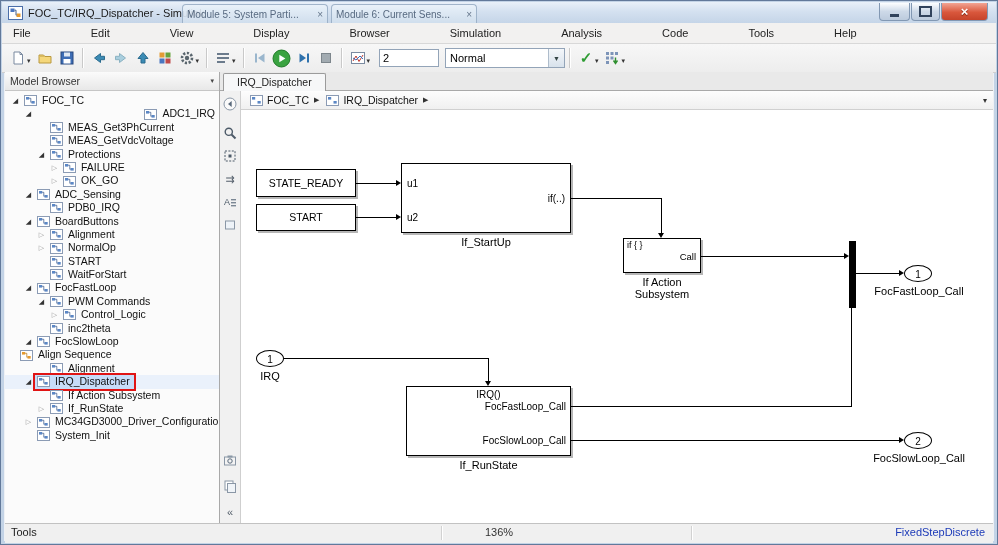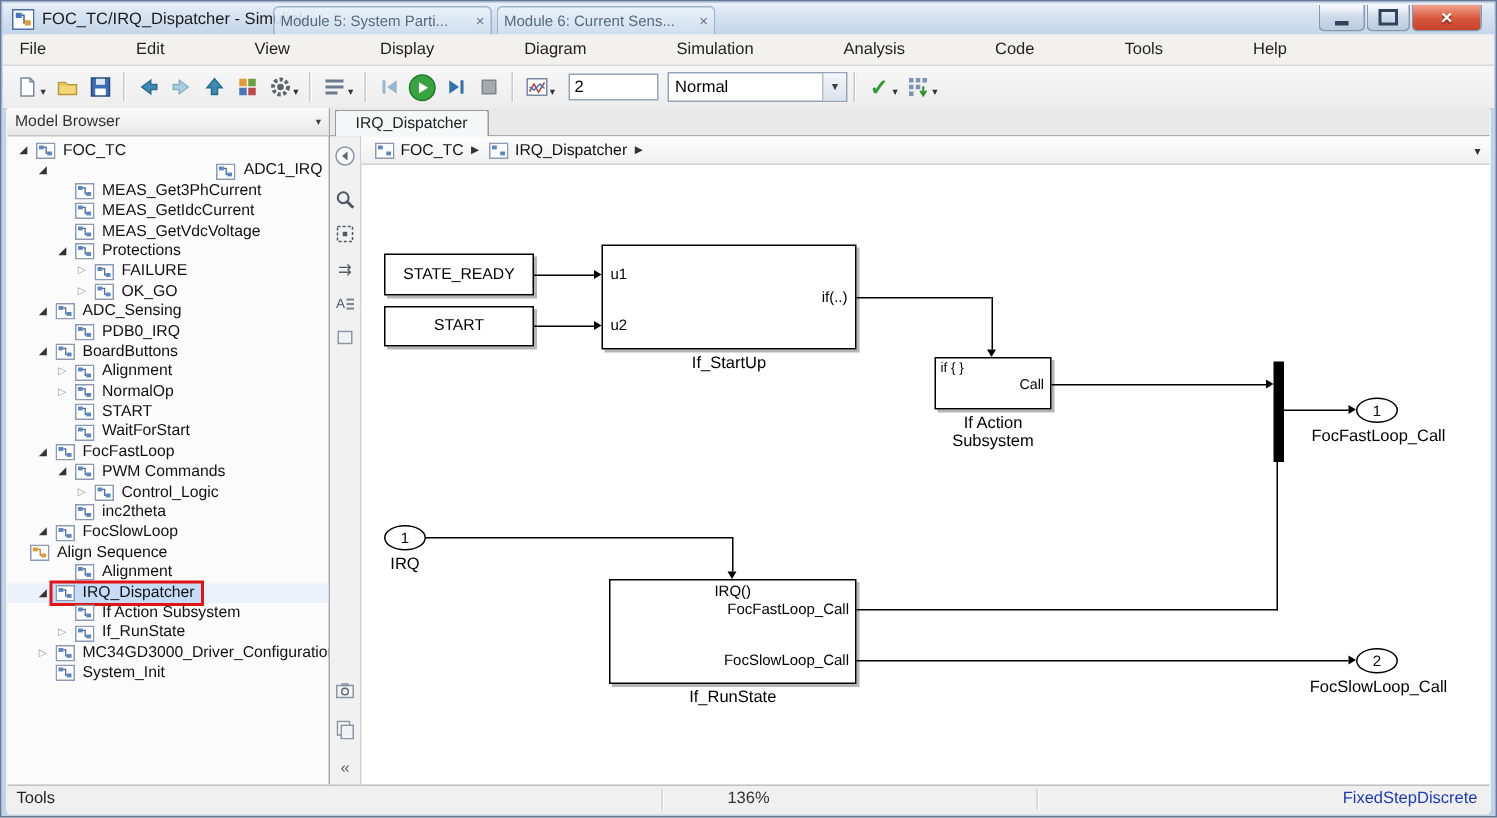--- a/index.html
+++ b/index.html
@@ -126,21 +126,21 @@
           <span class="glyph-close">×</span>
         </div>
     </div>
   </div>
 
   <div class="menu-bar">
       <span class="menu-item">File</span>
       <span class="menu-item">Edit</span>
       <span class="menu-item">View</span>
       <span class="menu-item">Display</span>
-      <span class="menu-item">Diagram</span>
+      <span class="menu-item">Browser</span>
       <span class="menu-item">Simulation</span>
       <span class="menu-item">Analysis</span>
       <span class="menu-item">Code</span>
       <span class="menu-item">Tools</span>
       <span class="menu-item">Help</span>
     </div>
 
   <div class="toolbar">
     <button class="tbtn">
       <svg width="16" height="16">
@@ -311,34 +311,20 @@
           <span class="tree-arrow"></span>
           <span class="node-box">
             <span class="tree-icon">
               <svg width="13" height="11" viewBox="0 0 13 11">
                 <rect x="0.5" y="0.5" width="12" height="10" fill="#fff" stroke="#8b9bb4"></rect>
                 <rect x="2" y="2" width="3.2" height="2.6" fill="#5b87c5"></rect>
                 <rect x="7.5" y="6" width="3.2" height="2.6" fill="#5b87c5"></rect>
                 <path d="M5.2 3.3 H6.8 V7.3 H7.5" stroke="#44618f" fill="none" stroke-width="0.8"></path>
               </svg>
             </span>
-            <span class="tree-label">MEAS_GetIdcCurrent</span>
-          </span>
-        </div>
-        <div class="tree-row" style="padding-left: 30px;">
-          <span class="tree-arrow"></span>
-          <span class="node-box">
-            <span class="tree-icon">
-              <svg width="13" height="11" viewBox="0 0 13 11">
-                <rect x="0.5" y="0.5" width="12" height="10" fill="#fff" stroke="#8b9bb4"></rect>
-                <rect x="2" y="2" width="3.2" height="2.6" fill="#5b87c5"></rect>
-                <rect x="7.5" y="6" width="3.2" height="2.6" fill="#5b87c5"></rect>
-                <path d="M5.2 3.3 H6.8 V7.3 H7.5" stroke="#44618f" fill="none" stroke-width="0.8"></path>
-              </svg>
-            </span>
             <span class="tree-label">MEAS_GetVdcVoltage</span>
           </span>
         </div>
         <div class="tree-row" style="padding-left: 30px;">
           <span class="tree-arrow">◢</span>
           <span class="node-box">
             <span class="tree-icon">
               <svg width="13" height="11" viewBox="0 0 13 11">
                 <rect x="0.5" y="0.5" width="12" height="10" fill="#fff" stroke="#8b9bb4"></rect>
                 <rect x="2" y="2" width="3.2" height="2.6" fill="#5b87c5"></rect>

